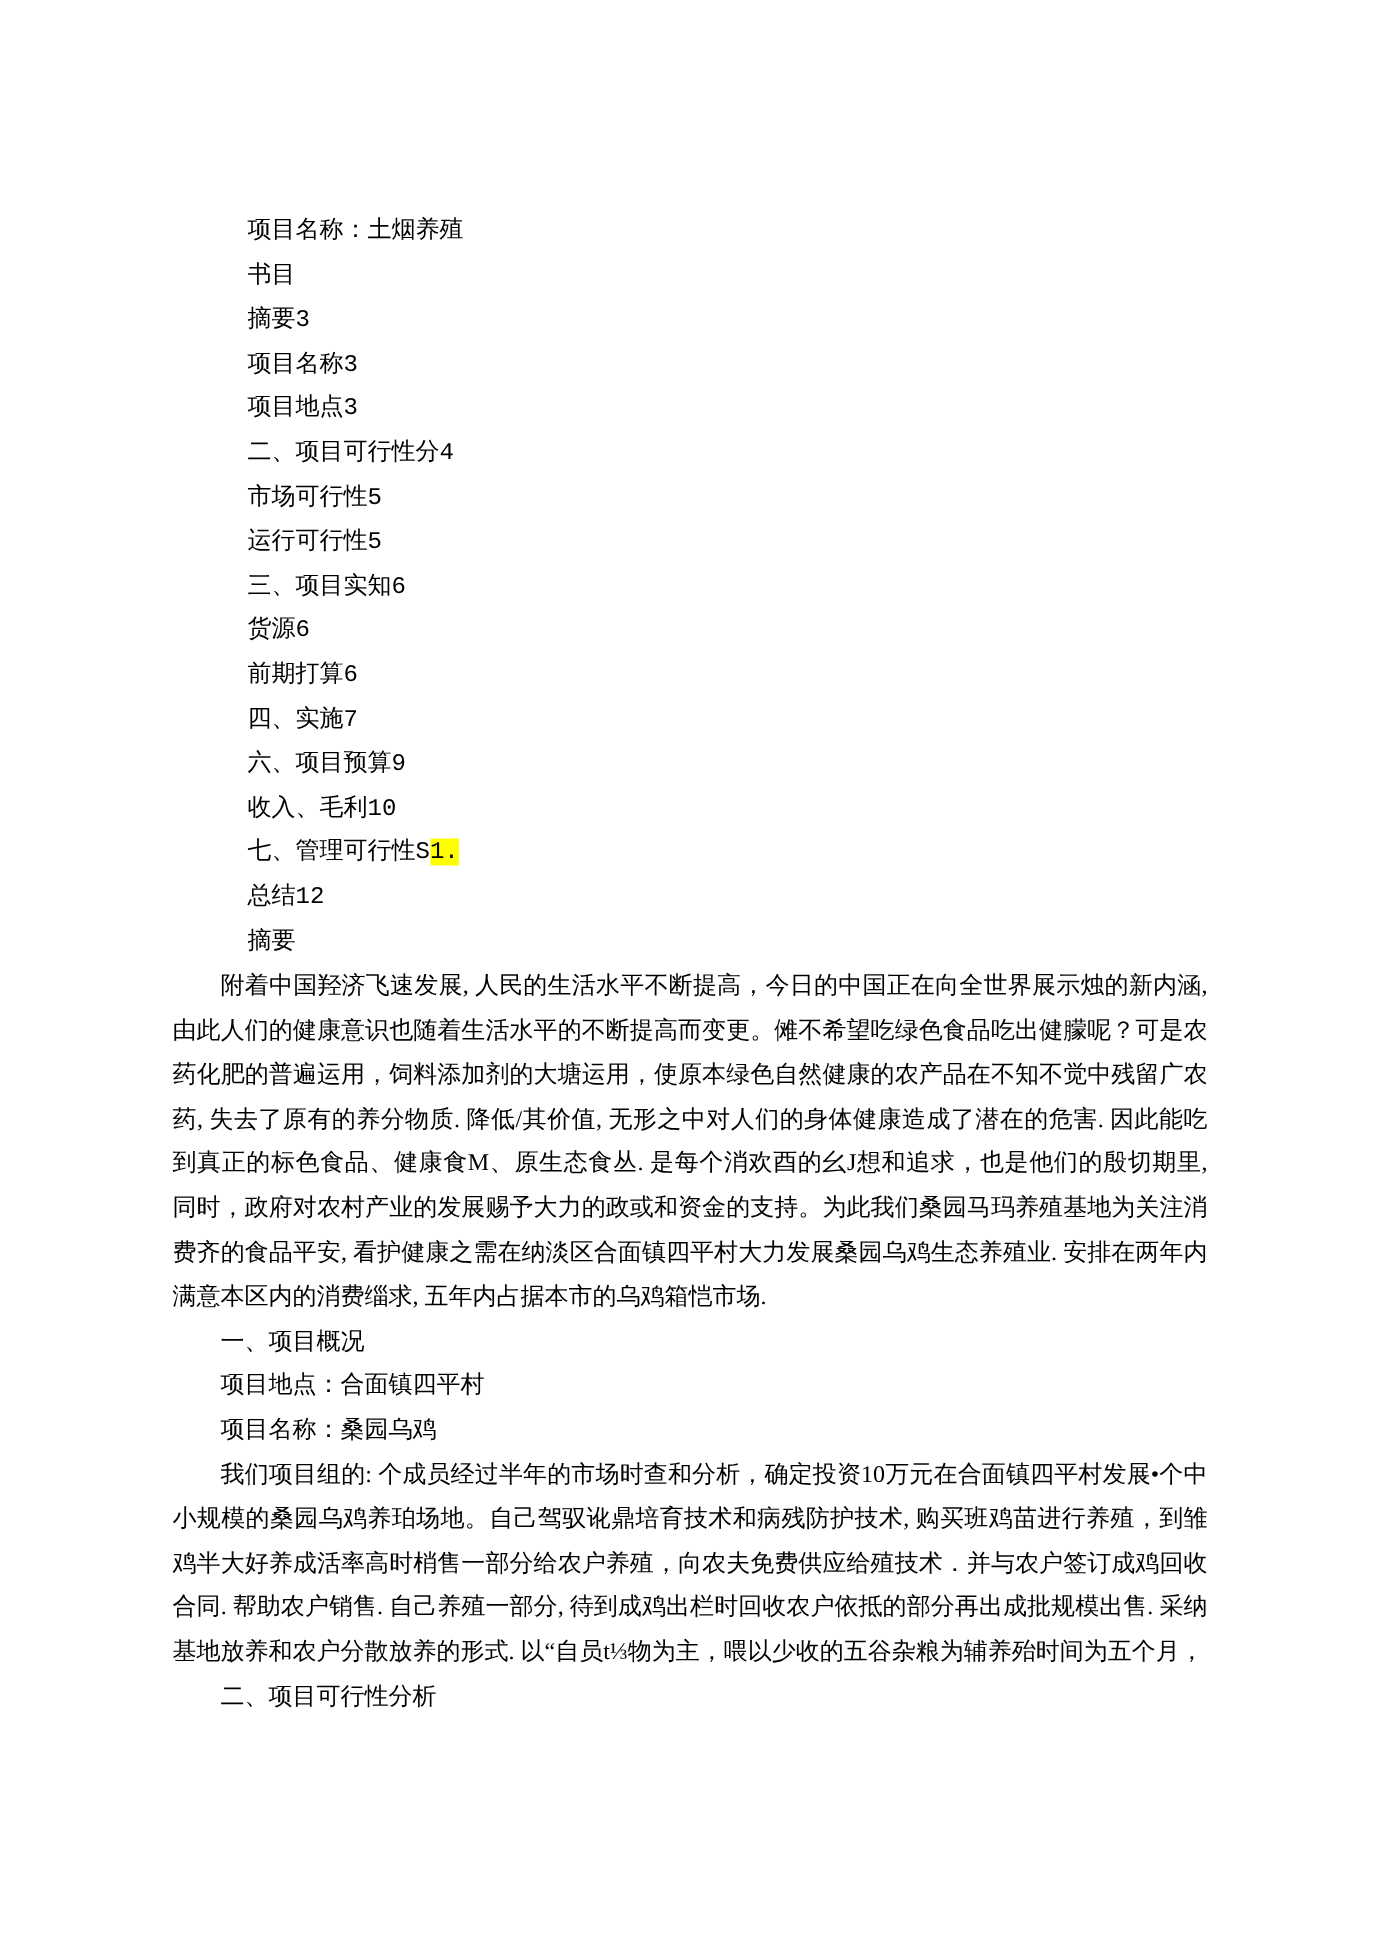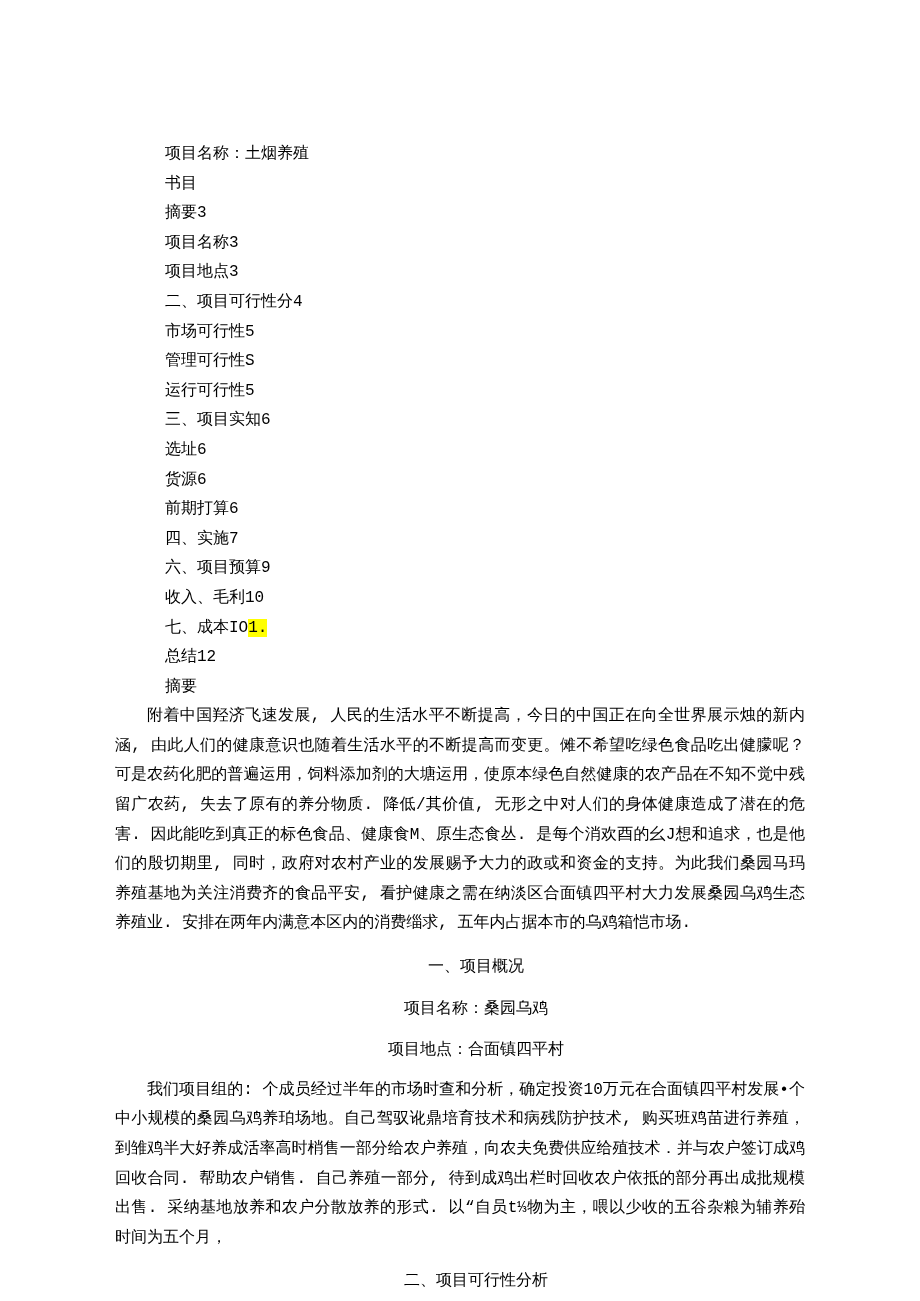--- a/index.html
+++ b/index.html
@@ -24,62 +24,58 @@
     font-family: Liberation Mono, monospace;
   }
   .toc-indent {
     padding-left: 50px;
   }
   .body-para {
     text-indent: 2em;
     margin: 0;
     padding: 0;
     text-align: justify;
-    font-family: Liberation Mono, monospace;
   }
   .body-line {
-    margin: 12px;
+    margin: 0;
     padding: 0;
     text-indent: 2em;
-    text-align: center;
   }
   mark {
     background: #ffff00;
     padding: 0;
   }
 </style>
 </head>
 <body>
 
 <div class="page">
 
   <div class="toc-indent">
     <p class="toc-line">项目名称：土烟养殖</p>
     <p class="toc-line">书目</p>
     <p class="toc-line">摘要3</p>
     <p class="toc-line">项目名称3</p>
     <p class="toc-line">项目地点3</p>
     <p class="toc-line">二、项目可行性分4</p>
     <p class="toc-line">市场可行性5</p>
-    <p class="toc-line">管理可行性S</p>
     <p class="toc-line">运行可行性5</p>
     <p class="toc-line">三、项目实知6</p>
-    <p class="toc-line">选址6</p>
     <p class="toc-line">货源6</p>
     <p class="toc-line">前期打算6</p>
     <p class="toc-line">四、实施7</p>
     <p class="toc-line">六、项目预算9</p>
     <p class="toc-line">收入、毛利10</p>
-    <p class="toc-line"><span>七、成本IO</span><mark>1.</mark></p>
+    <p class="toc-line"><span>七、管理可行性S</span><mark>1.</mark></p>
     <p class="toc-line">总结12</p>
     <p class="toc-line">摘要</p>
   </div>
 
   <p class="body-para">附着中国羟济飞速发展, 人民的生活水平不断提高，今日的中国正在向全世界展示烛的新内涵, 由此人们的健康意识也随着生活水平的不断提高而变更。傩不希望吃绿色食品吃出健朦呢？可是农药化肥的普遍运用，饲料添加剂的大塘运用，使原本绿色自然健康的农产品在不知不觉中残留广农药, 失去了原有的养分物质. 降低/其价值, 无形之中对人们的身体健康造成了潜在的危害. 因此能吃到真正的标色食品、健康食M、原生态食丛. 是每个消欢酉的幺J想和追求，也是他们的殷切期里, 同时，政府对农村产业的发展赐予大力的政或和资金的支持。为此我们桑园马玛养殖基地为关注消费齐的食品平安, 看护健康之需在纳淡区合面镇四平村大力发展桑园乌鸡生态养殖业. 安排在两年内满意本区内的消费缁求, 五年内占据本市的乌鸡箱恺市场.</p>
 
   <p class="body-line">一、项目概况</p>
+  <p class="body-line">项目地点：合面镇四平村</p>
   <p class="body-line">项目名称：桑园乌鸡</p>
-  <p class="body-line">项目地点：合面镇四平村</p>
   <p class="body-para">我们项目组的: 个成员经过半年的市场时查和分析，确定投资10万元在合面镇四平村发展•个中小规模的桑园乌鸡养珀场地。自己驾驭讹鼎培育技术和病残防护技术, 购买班鸡苗进行养殖，到雏鸡半大好养成活率高时梢售一部分给农户养殖，向农夫免费供应给殖技术．并与农户签订成鸡回收合同. 帮助农户销售. 自己养殖一部分, 待到成鸡出栏时回收农户依抵的部分再出成批规模出售. 采纳基地放养和农户分散放养的形式. 以“自员t⅓物为主，喂以少收的五谷杂粮为辅养殆时间为五个月，</p>
 
   <p class="body-line">二、项目可行性分析</p>
 
 </div>
 
 </body></html>

